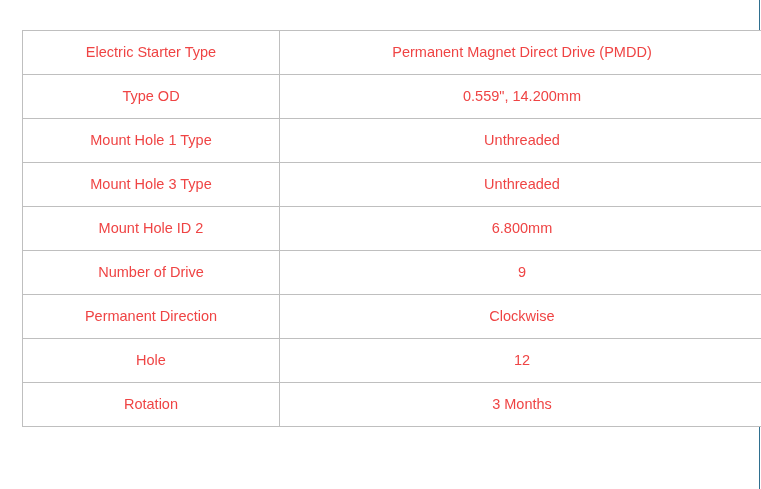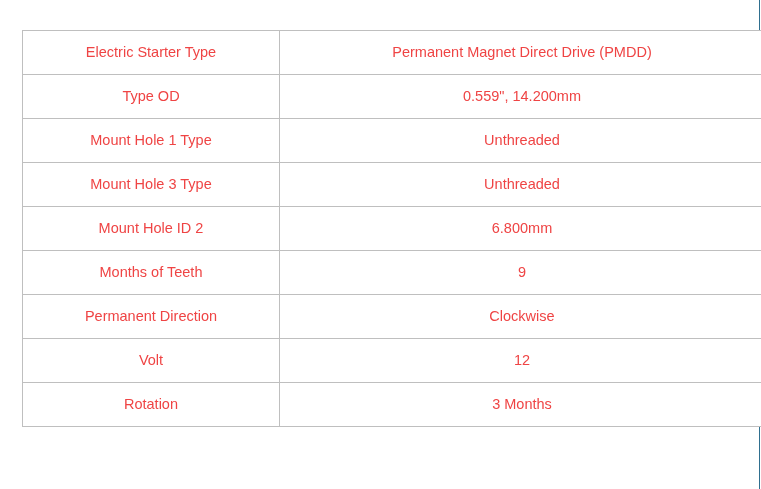--- a/index.html
+++ b/index.html
@@ -86,29 +86,29 @@
         </tr>
         <tr>
           <td class="label-cell">Mount Hole 3 Type</td>
           <td class="value-cell">Unthreaded</td>
         </tr>
         <tr>
           <td class="label-cell">Mount Hole ID 2</td>
           <td class="value-cell">6.800mm</td>
         </tr>
         <tr>
-          <td class="label-cell">Months of Teeth</td>
+          <td class="label-cell">Number of Drive</td>
           <td class="value-cell">9</td>
         </tr>
         <tr>
           <td class="label-cell">Permanent Direction</td>
           <td class="value-cell">Clockwise</td>
         </tr>
         <tr>
-          <td class="label-cell">Volt</td>
+          <td class="label-cell">Hole</td>
           <td class="value-cell">12</td>
         </tr>
         <tr>
           <td class="label-cell">Rotation</td>
           <td class="value-cell">3 Months</td>
         </tr>
       </tbody>
     </table>
   </div>
 

